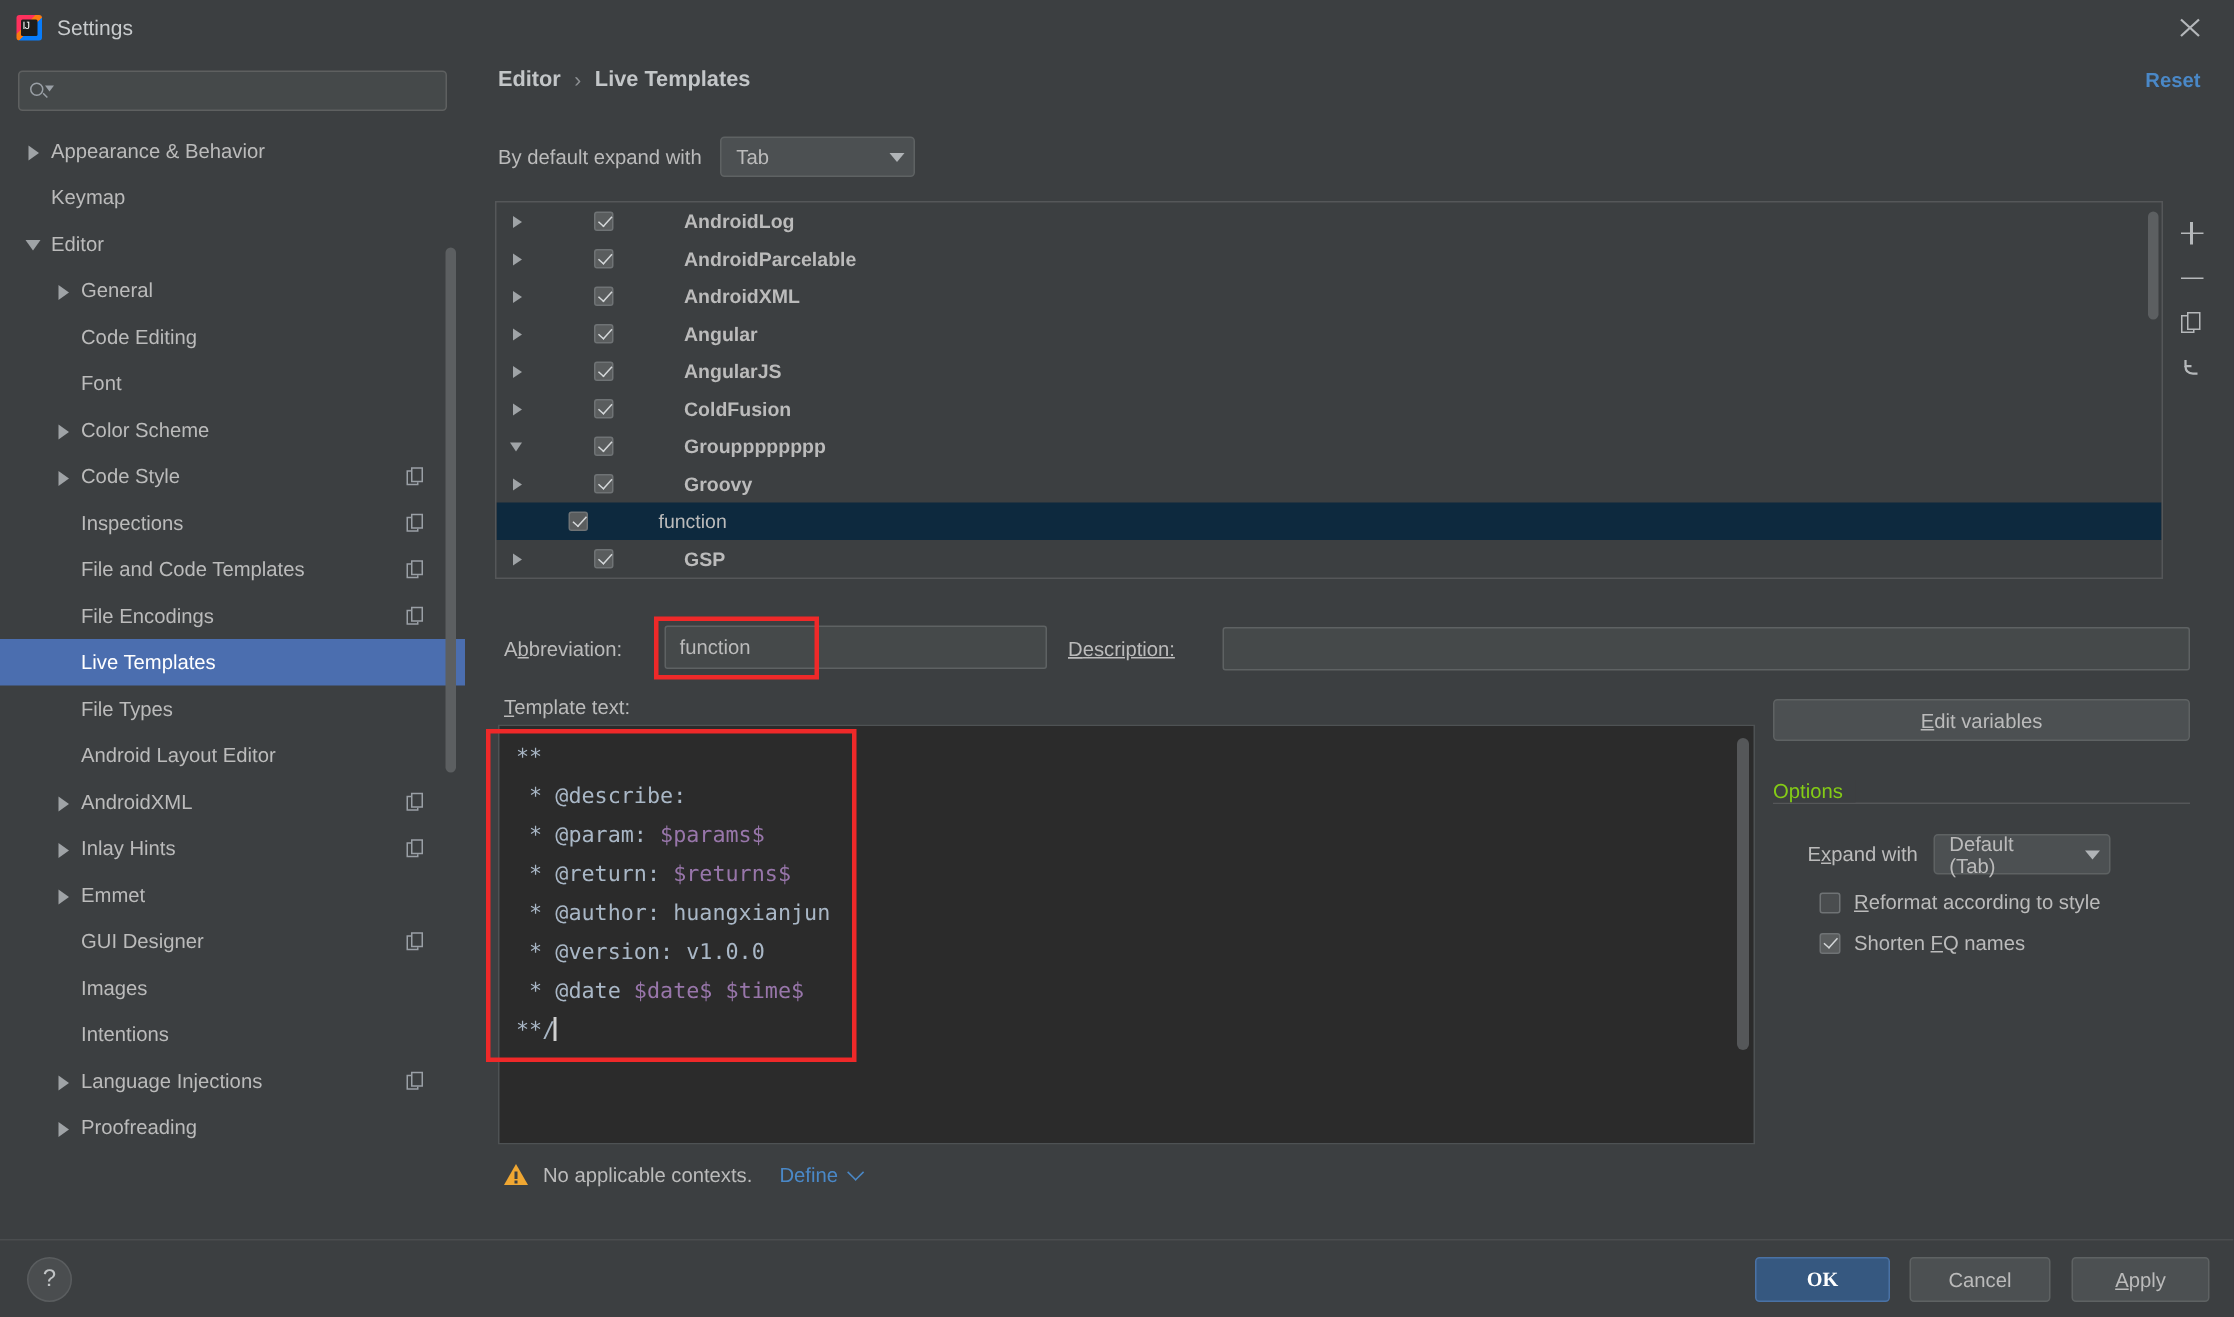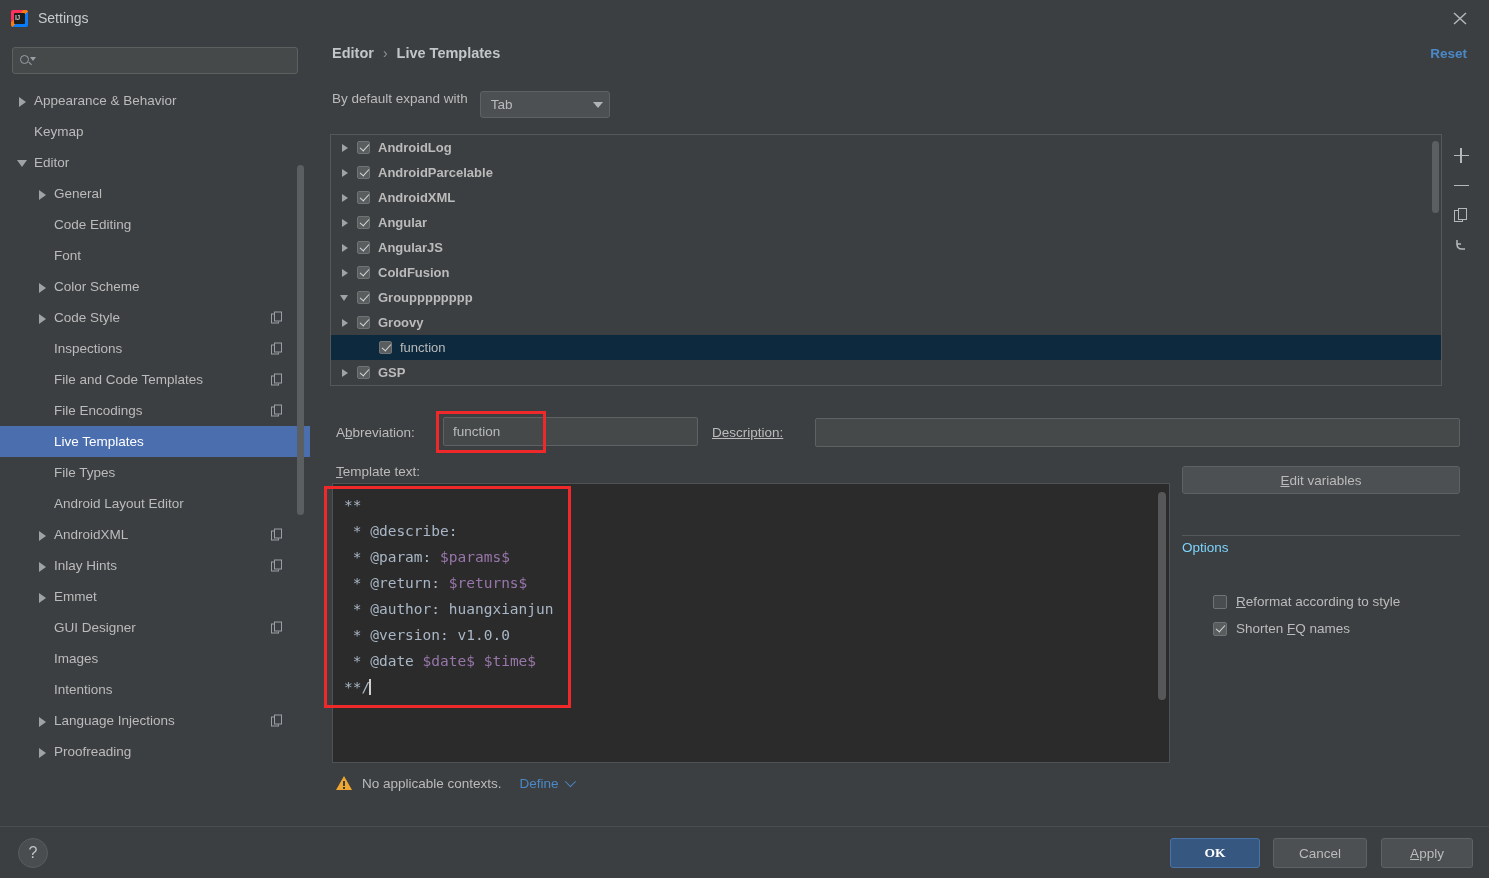--- a/index.html
+++ b/index.html
@@ -123,21 +123,21 @@
     position: absolute; left: 22px; top: 9px; display: flex; align-items: center;
     font-size: 14.5px; font-weight: bold; color: #c3c6c8;
   }
   .breadcrumb .sep { margin: 0 9px; color: #8e9194; font-weight: normal; font-size: 14px; }
   .reset-link {
     position: absolute; right: 22px; top: 10px;
     color: #4a88c7; font-size: 13.5px; font-weight: bold; cursor: pointer;
   }
 
   .expandrow {
-    position: absolute; left: 22px; top: 55px; display: flex; align-items: flex-start;
+    position: absolute; left: 22px; top: 55px; display: flex; align-items: center;
   }
   .expandrow .lbl { font-size: 13.5px; color: #bbbbbb; margin-right: 12px; }
   .combo {
     height: 27px; background: #4c5052; border: 1px solid #5e6263;
     border-radius: 3px; display: flex; align-items: center;
     padding: 0 6px 0 10px; cursor: pointer; position: relative;
   }
   .combo .val { font-size: 13.5px; color: #bbbbbb; flex: 1; }
   .combo .arrow {
     width: 0; height: 0; margin-left: 14px;
@@ -147,21 +147,21 @@
   #default-expand-combo { width: 130px; }
 
   
   .tpl-panel {
     position: absolute; left: 330px; top: 134px; width: 1112px; height: 252px;
     background: #3c3f41; border: 1px solid #555759;
   }
   .tpl-scroll { position: absolute; left: 0; top: 0; right: 0; bottom: 0; overflow: hidden; }
   .tpl-row {
     height: 25px; display: flex; align-items: center; position: relative;
-    white-space: nowrap; cursor: default;
+    white-space: nowrap; cursor: default; gap: 39px;
   }
   .tpl-row.selected { background: #0d293e; }
   .tpl-arrow { width: 14px; height: 14px; position: relative; flex: 0 0 auto; margin-left: 8px; }
   .tpl-arrow.closed::before {
     content: ""; position: absolute; left: 3px; top: 3px;
     border-top: 4.5px solid transparent; border-bottom: 4.5px solid transparent;
     border-left: 6.5px solid #9fa3a6;
   }
   .tpl-arrow.open::before {
     content: ""; position: absolute; left: 1px; top: 4px;
@@ -262,21 +262,21 @@
   }
 
   
   .edit-vars-btn {
     position: absolute; left: 1182px; top: 466px; width: 278px; height: 28px;
     background: #4c5052; border: 1px solid #5e6263; border-radius: 3px;
     display: flex; align-items: center; justify-content: center;
     font-size: 13.5px; color: #bbbbbb; cursor: pointer;
   }
   .options-title {
-    position: absolute; left: 1182px; top: 540px; font-size: 13.5px; color: #7dd3fc;
+    position: absolute; left: 1182px; top: 520px; font-size: 13.5px; color: #84cc16;
     background: #3c3f41; padding-right: 8px; z-index: 2;
   }
   .options-rule {
     position: absolute; left: 1182px; top: 535px; width: 278px; height: 1px; background: #555759;
   }
   .expandwith-row {
     position: absolute; left: 1205px; top: 556px; display: flex; align-items: center;
   }
   .expandwith-row .lbl { font-size: 13.5px; color: #bbbbbb; margin-right: 10px; }
   #expand-with-combo { width: 118px; }
@@ -615,20 +615,27 @@
     <div class="ed-sb-thumb"></div>
   </div>
   <div class="hl-editor"></div>
 
   <div class="edit-vars-btn">
     <span><u>E</u><span>dit variables</span></span>
   </div>
   <div class="options-title">Options</div>
   <div class="options-rule"></div>
 
+  <div class="expandwith-row">
+    <span class="lbl">E<u>x</u>pand with</span>
+    <div class="combo" id="expand-with-combo">
+      <span class="val">Default (Tab)</span>
+      <span class="arrow"></span>
+    </div>
+  </div>
 
   <div class="opt-check-row" id="opt-reformat">
     <span class="cb2"></span>
     <span class="txt"><u>R</u>eformat according to style</span>
   </div>
   <div class="opt-check-row" id="opt-shorten">
     <span class="cb2 checked"></span>
     <span class="txt">Shorten <u>F</u>Q names</span>
   </div>
 

